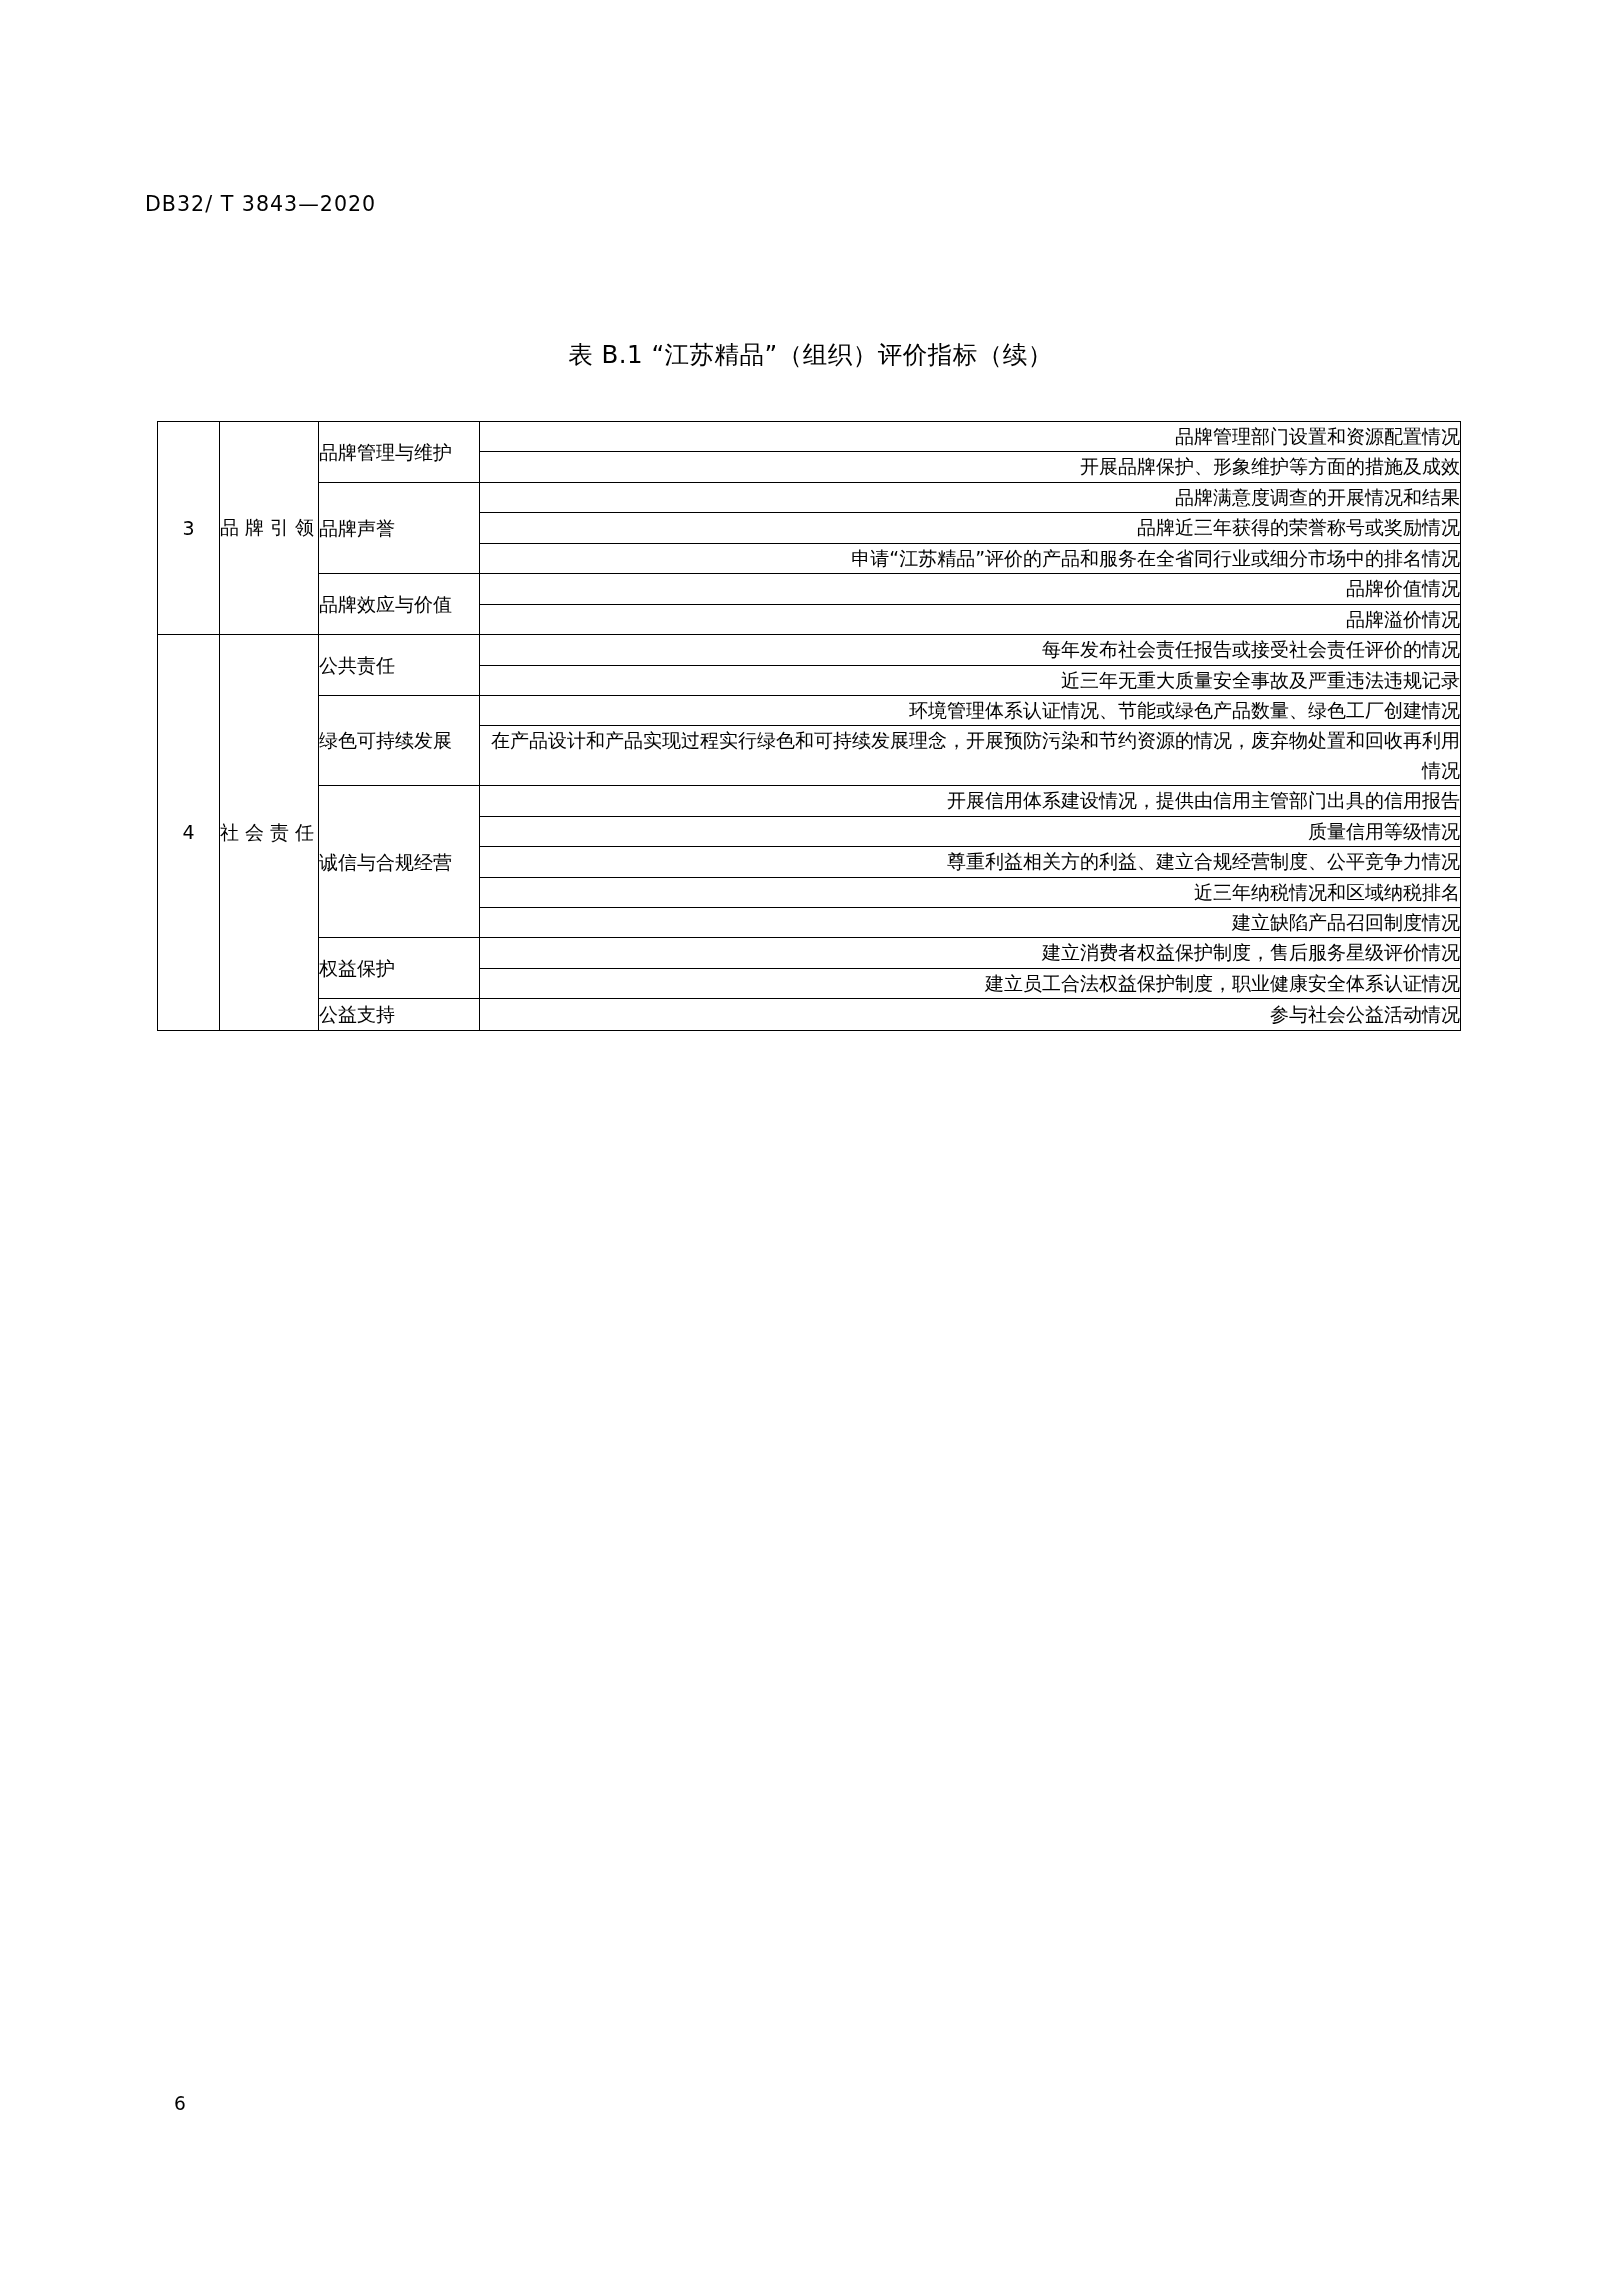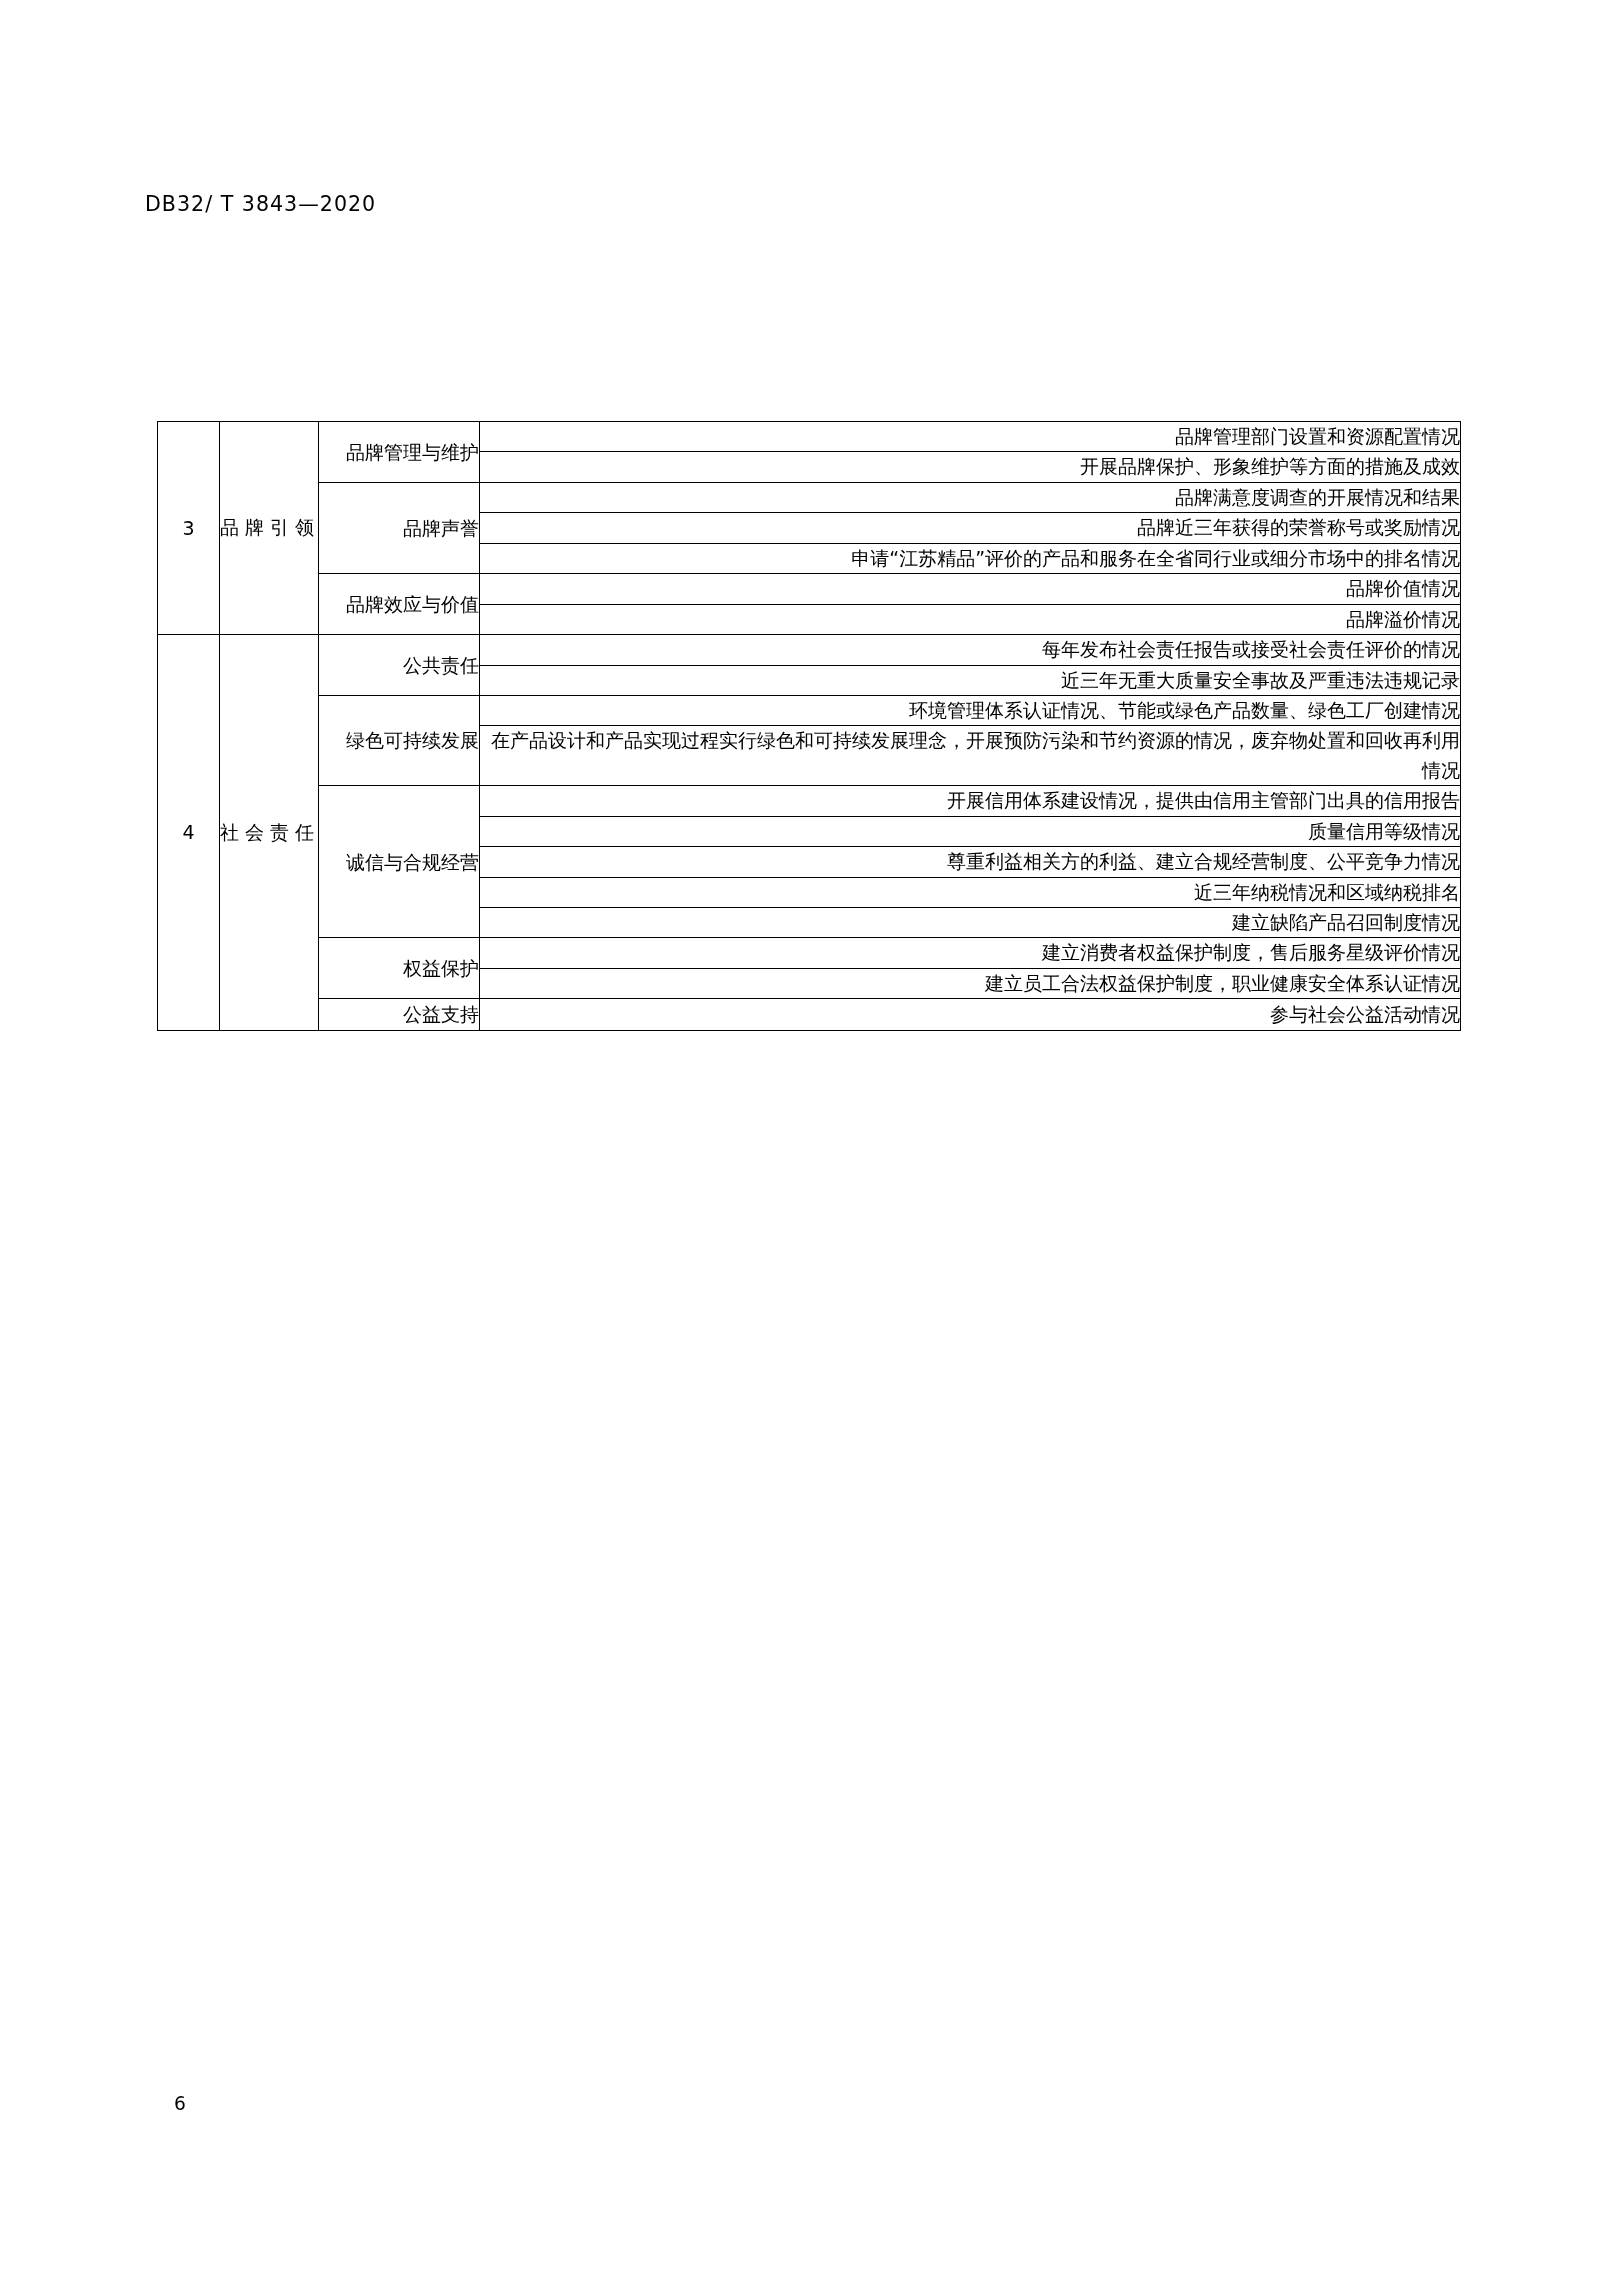--- a/index.html
+++ b/index.html
@@ -64,21 +64,21 @@
     vertical-align: middle;
   }
   td.col-dim {
     width: 98px;
     text-align: left;
     vertical-align: middle;
     line-height: 1.65;
   }
   td.col-sub {
     width: 160px;
-    text-align: right;
+    text-align: left;
     vertical-align: middle;
     line-height: 1.6;
     padding: 5.9px 3.9px;
     margin-left: 7px;
   }
   td.col-item {
     text-align: right;
     padding: 8.8px 9.8px 8.8px 13.7px;
     line-height: 1.55;
   }
@@ -94,20 +94,21 @@
     font-family: "DejaVu Sans", sans-serif;
   }
 </style>
 </head>
 <body>
 
 <div class="page">
 
   <div class="header">DB32/ T 3843—2020</div>
 
+  <div class="table-title">表 B.1  “江苏精品”（组织）评价指标（续）</div>
 
   <div class="table-wrap">
     <table class="eval">
       <tbody>
 
         <tr>
           <td class="col-no" rowspan="7">3</td>
           <td class="col-dim" rowspan="7"><span class="vert">品 牌 引 领</span></td>
           <td class="col-sub" rowspan="2">品牌管理与维护</td>
           <td class="col-item">品牌管理部门设置和资源配置情况</td>

